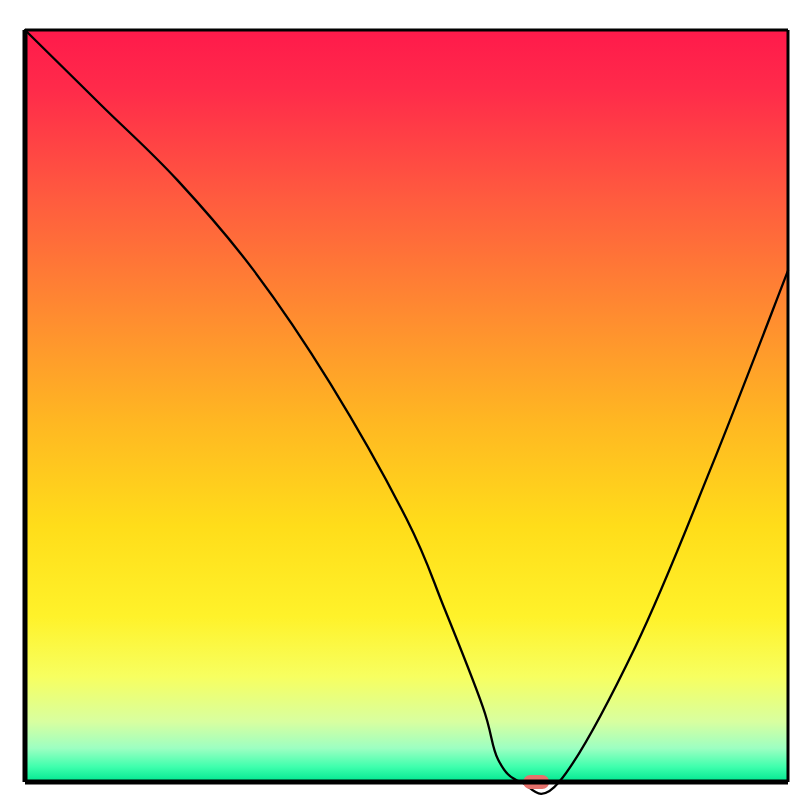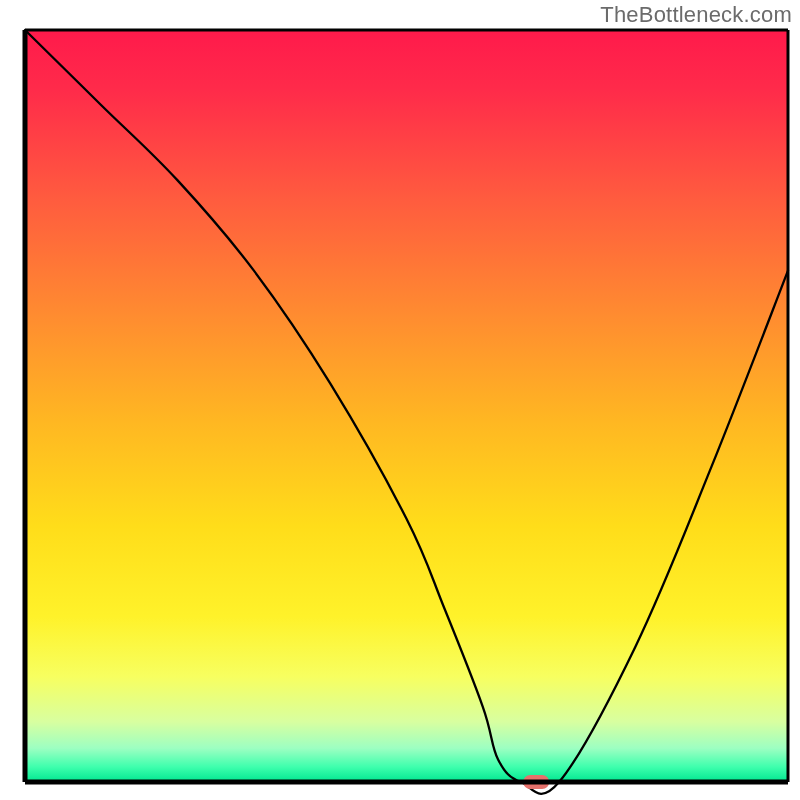--- a/index.html
+++ b/index.html
@@ -25,21 +25,20 @@
     letter-spacing: 0.2px;
   }
   svg {
     display: block;
   }
 </style>
 </head>
 <body>
 
 <div class="container">
-  <div class="watermark">TheBottleneck.com</div>
 
   <svg id="chart-svg" width="800" height="800" viewBox="0 0 800 800">
     <defs>
       <linearGradient id="bg-grad" x1="0" y1="0" x2="0" y2="1">
           <stop offset="0%" stop-color="#ff1a4b"></stop>
           <stop offset="8%" stop-color="#ff2b4a"></stop>
           <stop offset="22%" stop-color="#ff5a3f"></stop>
           <stop offset="38%" stop-color="#ff8c30"></stop>
           <stop offset="52%" stop-color="#ffb722"></stop>
           <stop offset="66%" stop-color="#ffdd1a"></stop>

